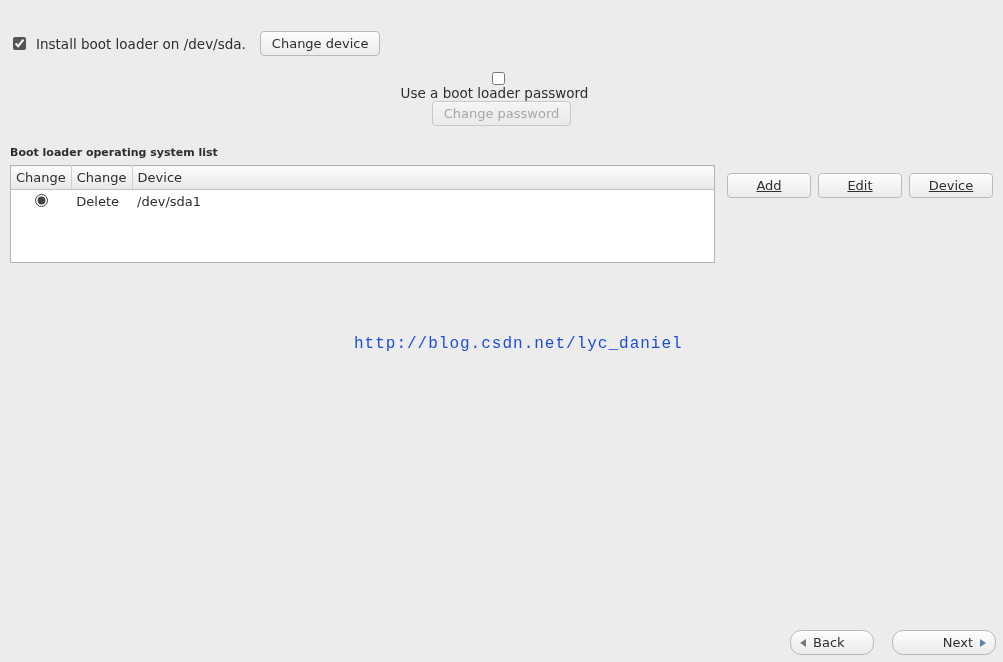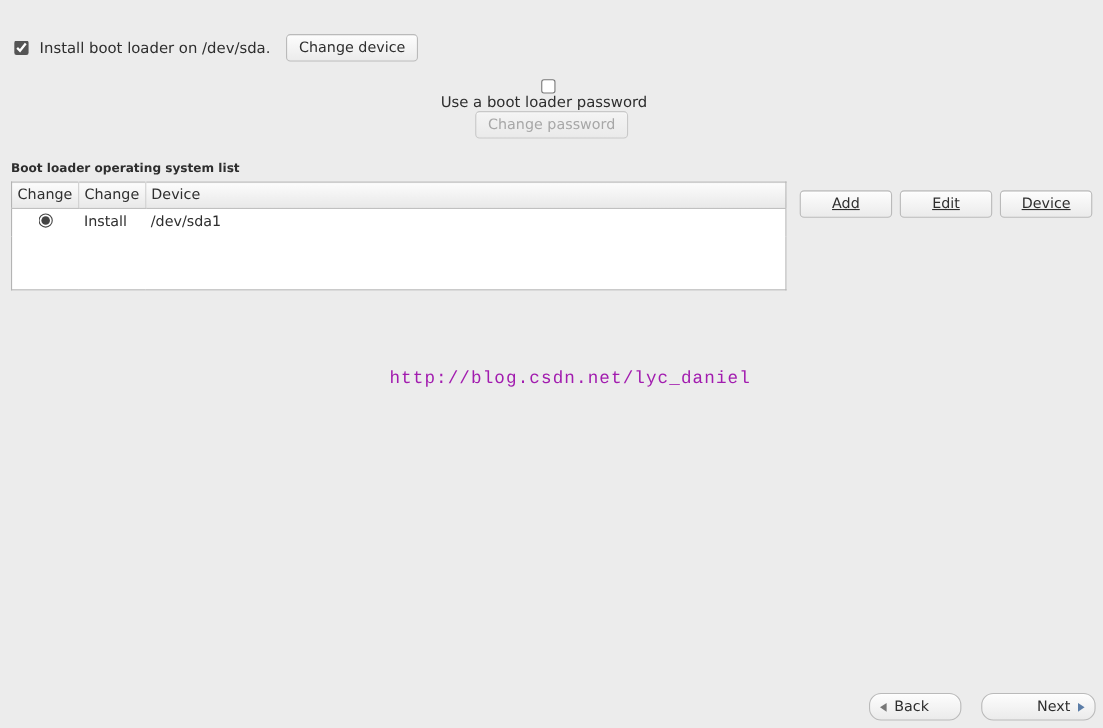--- a/index.html
+++ b/index.html
@@ -122,21 +122,21 @@
       width: 84px;
       padding: 4px 0;
     }
     .watermark {
       position: absolute;
       top: 335px;
       left: 354px;
       font-family: "Courier New", monospace;
       font-size: 16px;
       letter-spacing: 1px;
-      color: #a21caf;
+      color: #1d4ed8;
     }
     .footer {
       position: absolute;
       bottom: 3px;
       right: 3px;
       display: flex;
       gap: 18px;
       padding: 4px;
     }
     .footer .btn {
@@ -202,21 +202,21 @@
           <th class="col-default">Change</th>
           <th class="col-label">Change</th>
           <th class="col-device">Device</th>
         </tr>
       </thead>
       <tbody>
         <tr>
           <td class="radio-cell">
             <input type="radio" checked="" style="">
           </td>
-          <td>Install</td>
+          <td>Delete</td>
           <td>/dev/sda1</td>
         </tr>
         <tr class="filler">
           <td colspan="3"></td>
         </tr>
       </tbody>
     </table>
     <div class="side-buttons">
       <button class="btn">Add</button>
       <button class="btn">Edit</button>

